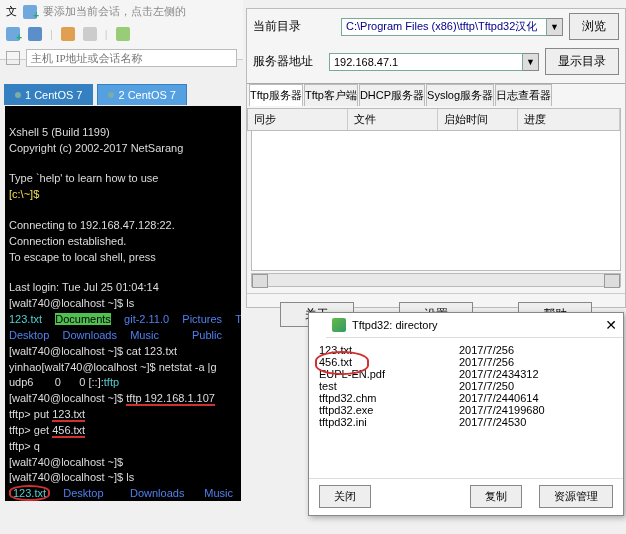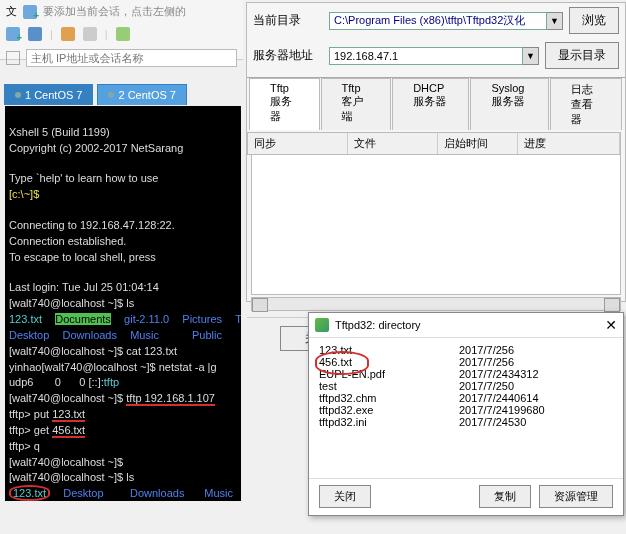--- a/index.html
+++ b/index.html
@@ -7,66 +7,66 @@
     
     .top-toolbar { position: absolute; top: 0; left: 0; width: 243px; height: 60px; background: #f5f5f5; border-bottom: 1px solid #ccc; }
     .top-toolbar .row1 { padding: 4px 6px; display: flex; align-items: center; gap: 6px; }
     .top-toolbar .hint { color: #888; font-size: 11px; }
     .top-toolbar .row2 { padding: 4px 6px; display: flex; align-items: center; gap: 8px; }
     .top-toolbar .row3 { padding: 4px 6px; display: flex; align-items: center; gap: 6px; }
     .small-icon { width: 14px; height: 14px; display: inline-block; background: #5a8fc9; border-radius: 2px; }
     .pencil { background: #e0a050; }
     .folder-plus { background: #6fa8dc; position: relative; }
     .folder-plus::after { content: '+'; position: absolute; right: -2px; bottom: -2px; color: #2a7; font-weight: bold; font-size: 10px; }
-    .url-bar { border: 1px solid #bbb; padding: 2px 4px; color: #999; flex: 1; background: #fff; font-size: 11px; }
+    .url-bar { border: 1px solid #bbb; padding: 2px 4px; color: #999; flex: 1; background: #fff; font-size: 11px; font-family: Liberation Serif, serif; }
     
     .tabs-row { position: absolute; top: 84px; left: 4px; display: flex; gap: 4px; }
     .tab { padding: 4px 10px; border: 1px solid #3580c0; border-bottom: none; color: #fff; font-size: 11px; display: flex; align-items: center; gap: 4px; }
     .tab.active { background: #3580c0; }
     .tab.inactive { background: #55a0e0; text-align: center; }
     .tab .dot { width: 6px; height: 6px; border-radius: 50%; background: #7faaa5; display: inline-block; }
     
     .terminal { position: absolute; top: 106px; left: 5px; width: 236px; height: 395px; background: #000; color: #aaa; font-family: "Courier New", monospace; font-size: 11px; padding: 4px; line-height: 1.35; overflow: hidden; white-space: pre; }
     .terminal .white { color: #ddd; }
     .terminal .yellow { color: #f0e050; }
     .terminal .cyan { color: #50d0d0; }
     .terminal .blue { color: #5080f0; }
     .terminal .hlgreen { background: #50c050; color: #000; text-align: center; }
     .terminal .red-under { border-bottom: 2px solid #d03030; }
     .terminal .red-circle { border: 2px solid #d03030; border-radius: 50%/40%; padding: 0 2px; }
     
-    .tftp-panel { position: absolute; top: 2px; right: 0; width: 380px; height: 300px; background: #f5f5f5; border: 1px solid #bbb; }
+    .tftp-panel { position: absolute; top: 8px; right: 0; width: 380px; height: 300px; background: #f5f5f5; border: 1px solid #bbb; }
     .tftp-panel .field-row { display: flex; align-items: center; padding: 4px 6px; gap: 6px; }
     .tftp-panel label { width: 70px; font-size: 12px; }
     .tftp-panel .combo { flex: 1; display: flex; }
     .tftp-panel .combo input { flex: 1; border: 1px solid #7a9; padding: 2px 4px; font-size: 11px; }
     .tftp-panel .combo .arrow { width: 16px; background: #ddd; border: 1px solid #888; border-left: none; text-align: center; font-size: 9px; line-height: 16px; }
     .tftp-panel button { padding: 4px 12px; border: 1px solid #888; background: #eee; font-size: 12px; cursor: pointer; }
     .server-tabs { display: flex; border-top: 1px solid #aaa; margin-top: 4px; padding: 0 2px; }
-    .server-tabs .stab { padding: 3px 20px; border: 1px solid #bbb; border-bottom: none; background: #f0f0f0; font-size: 11px; margin-right: 1px; }
+    .server-tabs .stab { padding: 3px 0; border: 1px solid #bbb; border-bottom: none; background: #f0f0f0; font-size: 11px; margin-right: 1px; }
     .server-tabs .stab.active { background: #fff; }
     .table-header { display: flex; border: 1px solid #bbb; margin: 2px 4px 0 0; background: #f0f0f0; }
     .table-header .th { padding: 3px 6px; border-right: 1px solid #ccc; font-size: 11px; }
     .table-body { height: 140px; background: #fff; border: 1px solid #bbb; border-top: none; margin: 0 4px; }
     .scroll-h { height: 14px; border: 1px solid #bbb; margin: 2px 4px; background: #e8e8e8; position: relative; }
     .scroll-h::before, .scroll-h::after { content: ''; position: absolute; top: 0; width: 14px; height: 12px; background: #ddd; border: 1px solid #999; }
     .scroll-h::before { left: 0; }
     .scroll-h::after { right: 0; }
     .bottom-btns { display: flex; justify-content: space-around; padding: 8px 10px; border-top: 1px solid #ccc; margin-top: 6px; }
     .bottom-btns button { padding: 3px 24px; }
     
     .dir-dialog { position: absolute; top: 312px; right: 2px; width: 316px; height: 204px; background: #fff; border: 1px solid #888; box-shadow: 2px 2px 6px rgba(0,0,0,.3); }
-    .dir-dialog .titlebar { display: flex; align-items: center; padding: 4px 6px; border-bottom: 1px solid #ddd; gap: 6px; }
+    .dir-dialog .titlebar { display: flex; align-items: center; padding: 4px 6px; border-bottom: 1px solid #ddd; gap: 6px; margin-left: 17px; }
     .dir-dialog .titlebar .close { margin-left: auto; font-size: 14px; cursor: pointer; }
     .dir-dialog .list { padding: 6px 10px; height: 140px; font-family: Arial; font-size: 11px; }
     .dir-dialog .list-row { display: flex; }
     .dir-dialog .fname { width: 140px; }
     .dir-dialog .fdate { flex: 1; }
     .dir-dialog .list-circle { position: absolute; top: 38px; left: 6px; width: 54px; height: 24px; border: 2px solid #d03030; border-radius: 50%/40%; pointer-events: none; }
-    .dir-dialog .dlg-btns { display: flex; justify-content: flex-end; gap: 8px; padding: 6px 10px; border-top: 1px solid #ddd; }
+    .dir-dialog .dlg-btns { display: flex; justify-content: flex-end; gap: 17px; padding: 6px 10px; border-top: 1px solid #ddd; }
     .dir-dialog .dlg-btns button { padding: 3px 14px; border: 1px solid #888; background: #eee; }
     .dir-dialog .dlg-btns .left { margin-right: auto; }
     .app-icon { width: 14px; height: 14px; background: linear-gradient(135deg,#6b4,#396); border-radius: 2px; }
   </style>
 </head>
 <body>
 
 <div class="top-toolbar">
   <div class="row1">
     <span>文</span>
@@ -125,21 +125,21 @@
 <span class="white">[walt740@localhost ~]$ </span><span class="white">ls</span>
 <span class="cyan red-circle">123.txt</span>  <span class="blue">Desktop</span>    <span class="blue">Downloads</span>   <span class="blue">Music</span>
       
 
 </div>
 
 <div class="tftp-panel">
   <div class="field-row">
     <label>当前目录</label>
     <div class="combo">
-        <input style="color: rgb(0, 0, 136);" value="C:\Program Files (x86)\tftp\Tftpd32汉化">
+        <input style="color: rgb(0, 0, 136); margin-left: 12px;" value="C:\Program Files (x86)\tftp\Tftpd32汉化">
         <div class="arrow">▼</div>
       </div>
     <button>浏览</button>
   </div>
   <div class="field-row">
     <label>服务器地址</label>
     <div class="combo">
         <input value="192.168.47.1" style="">
         <div class="arrow">▼</div>
       </div>

